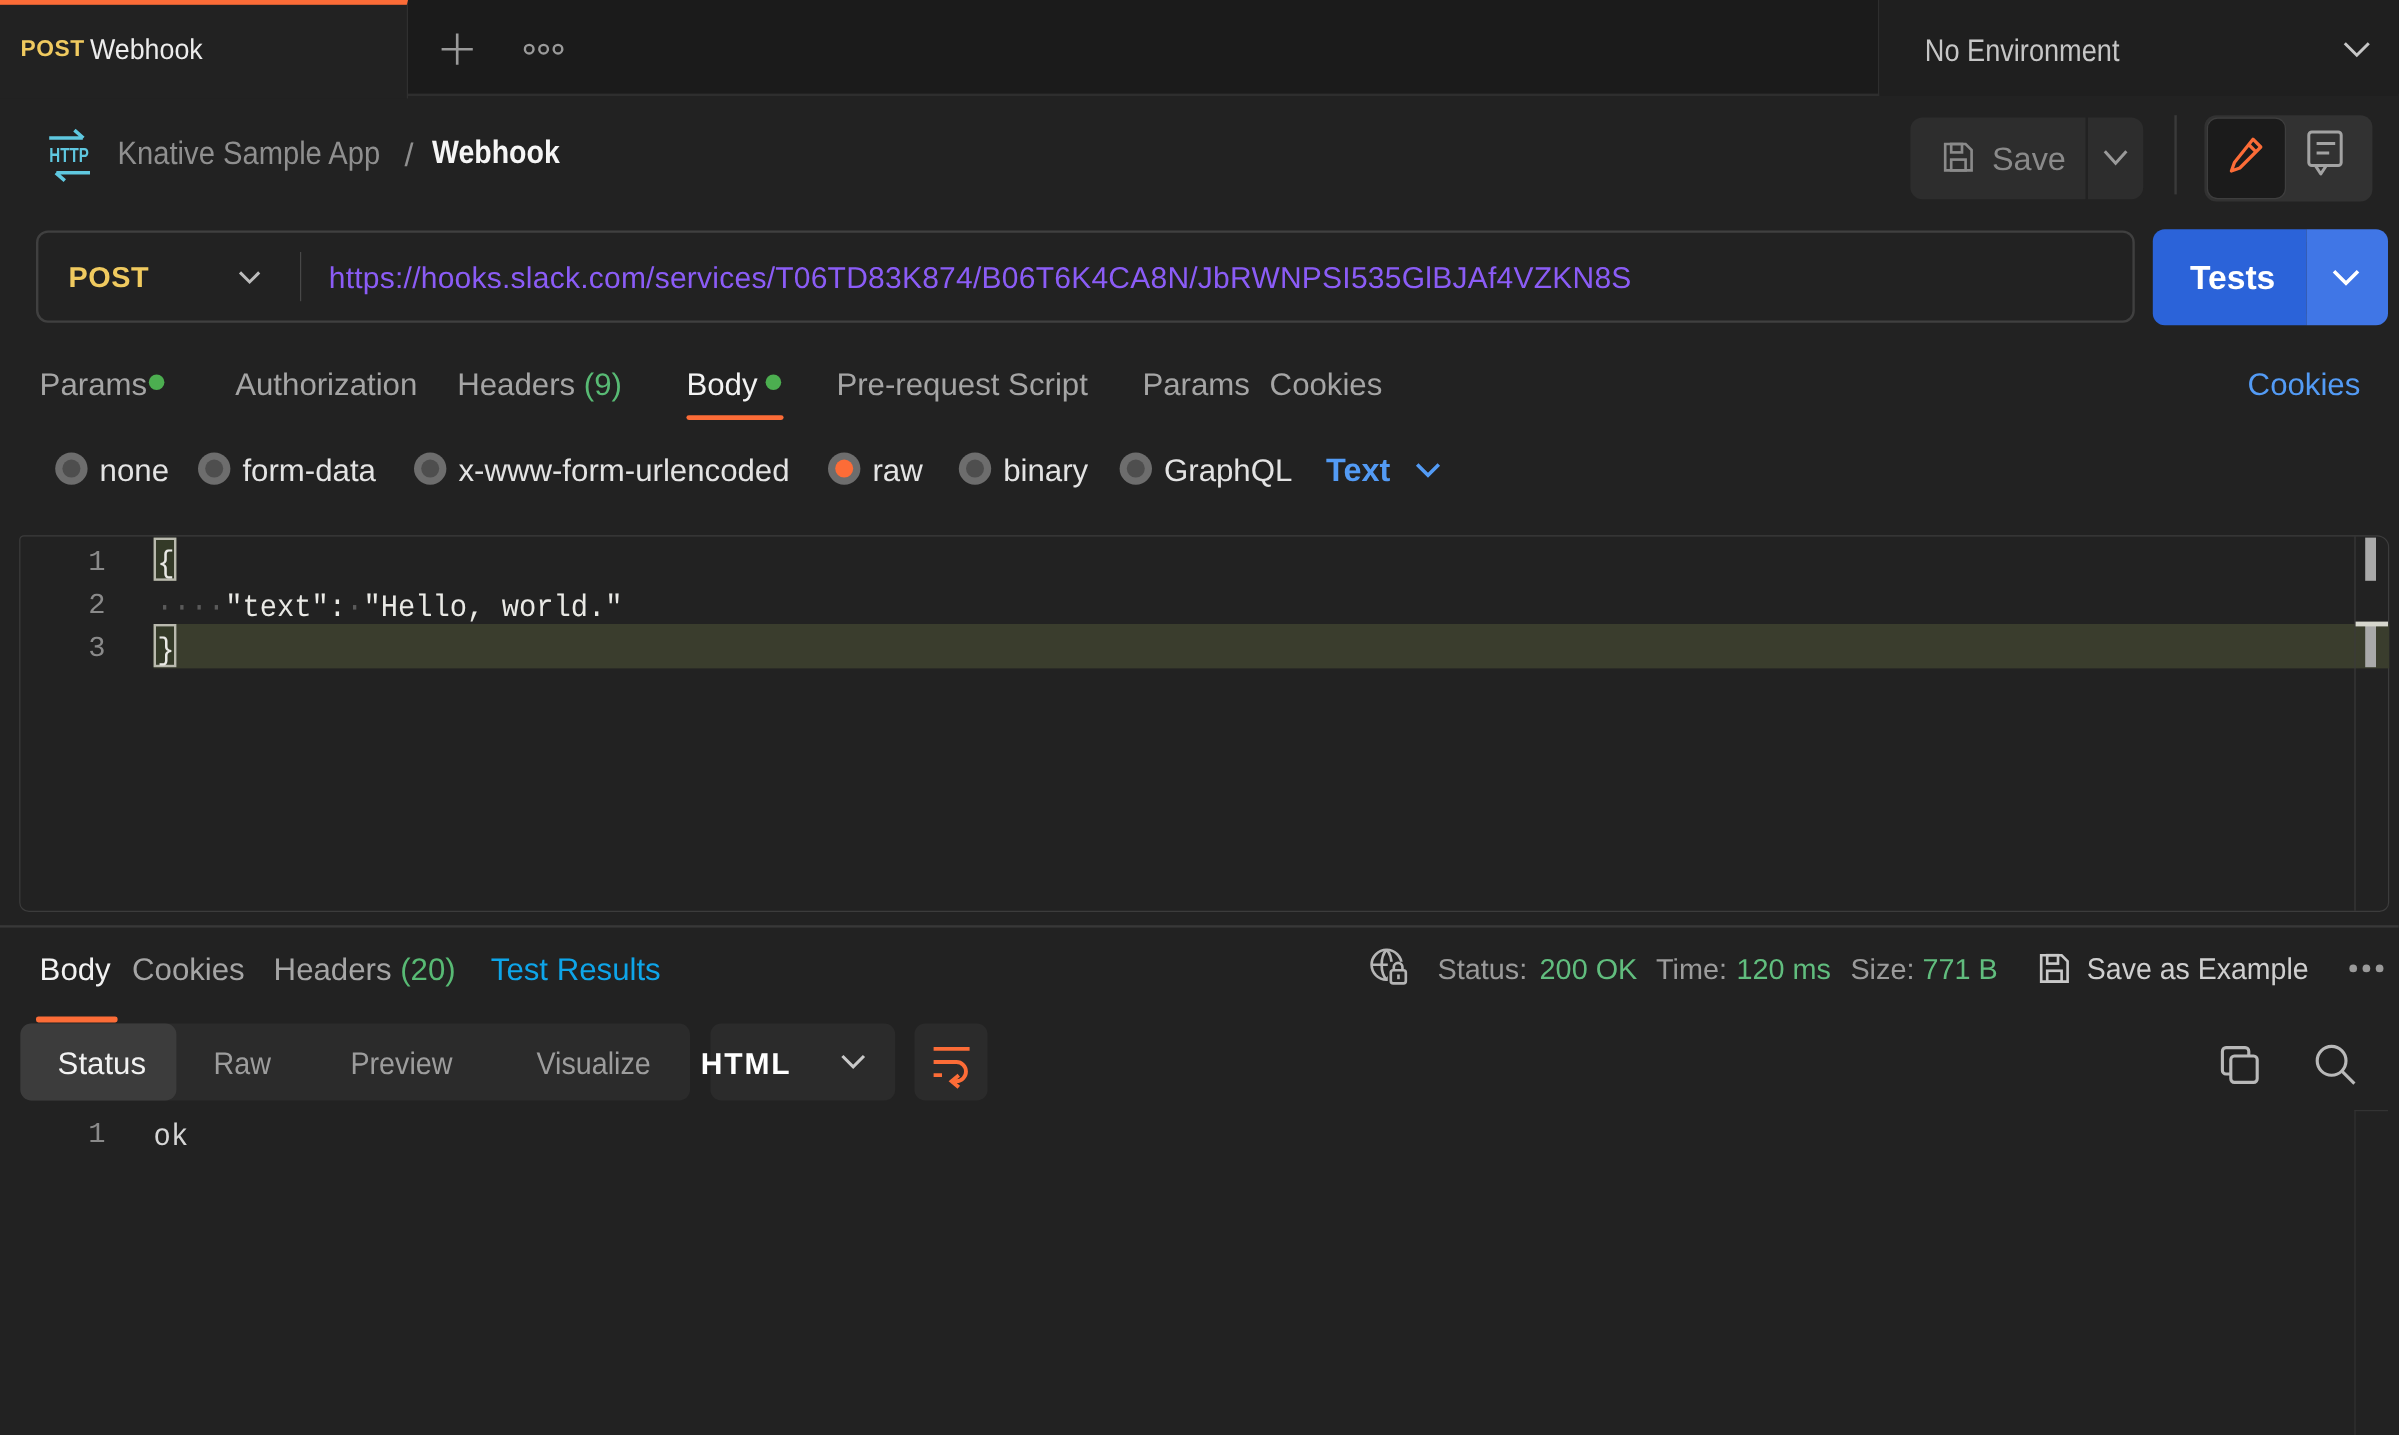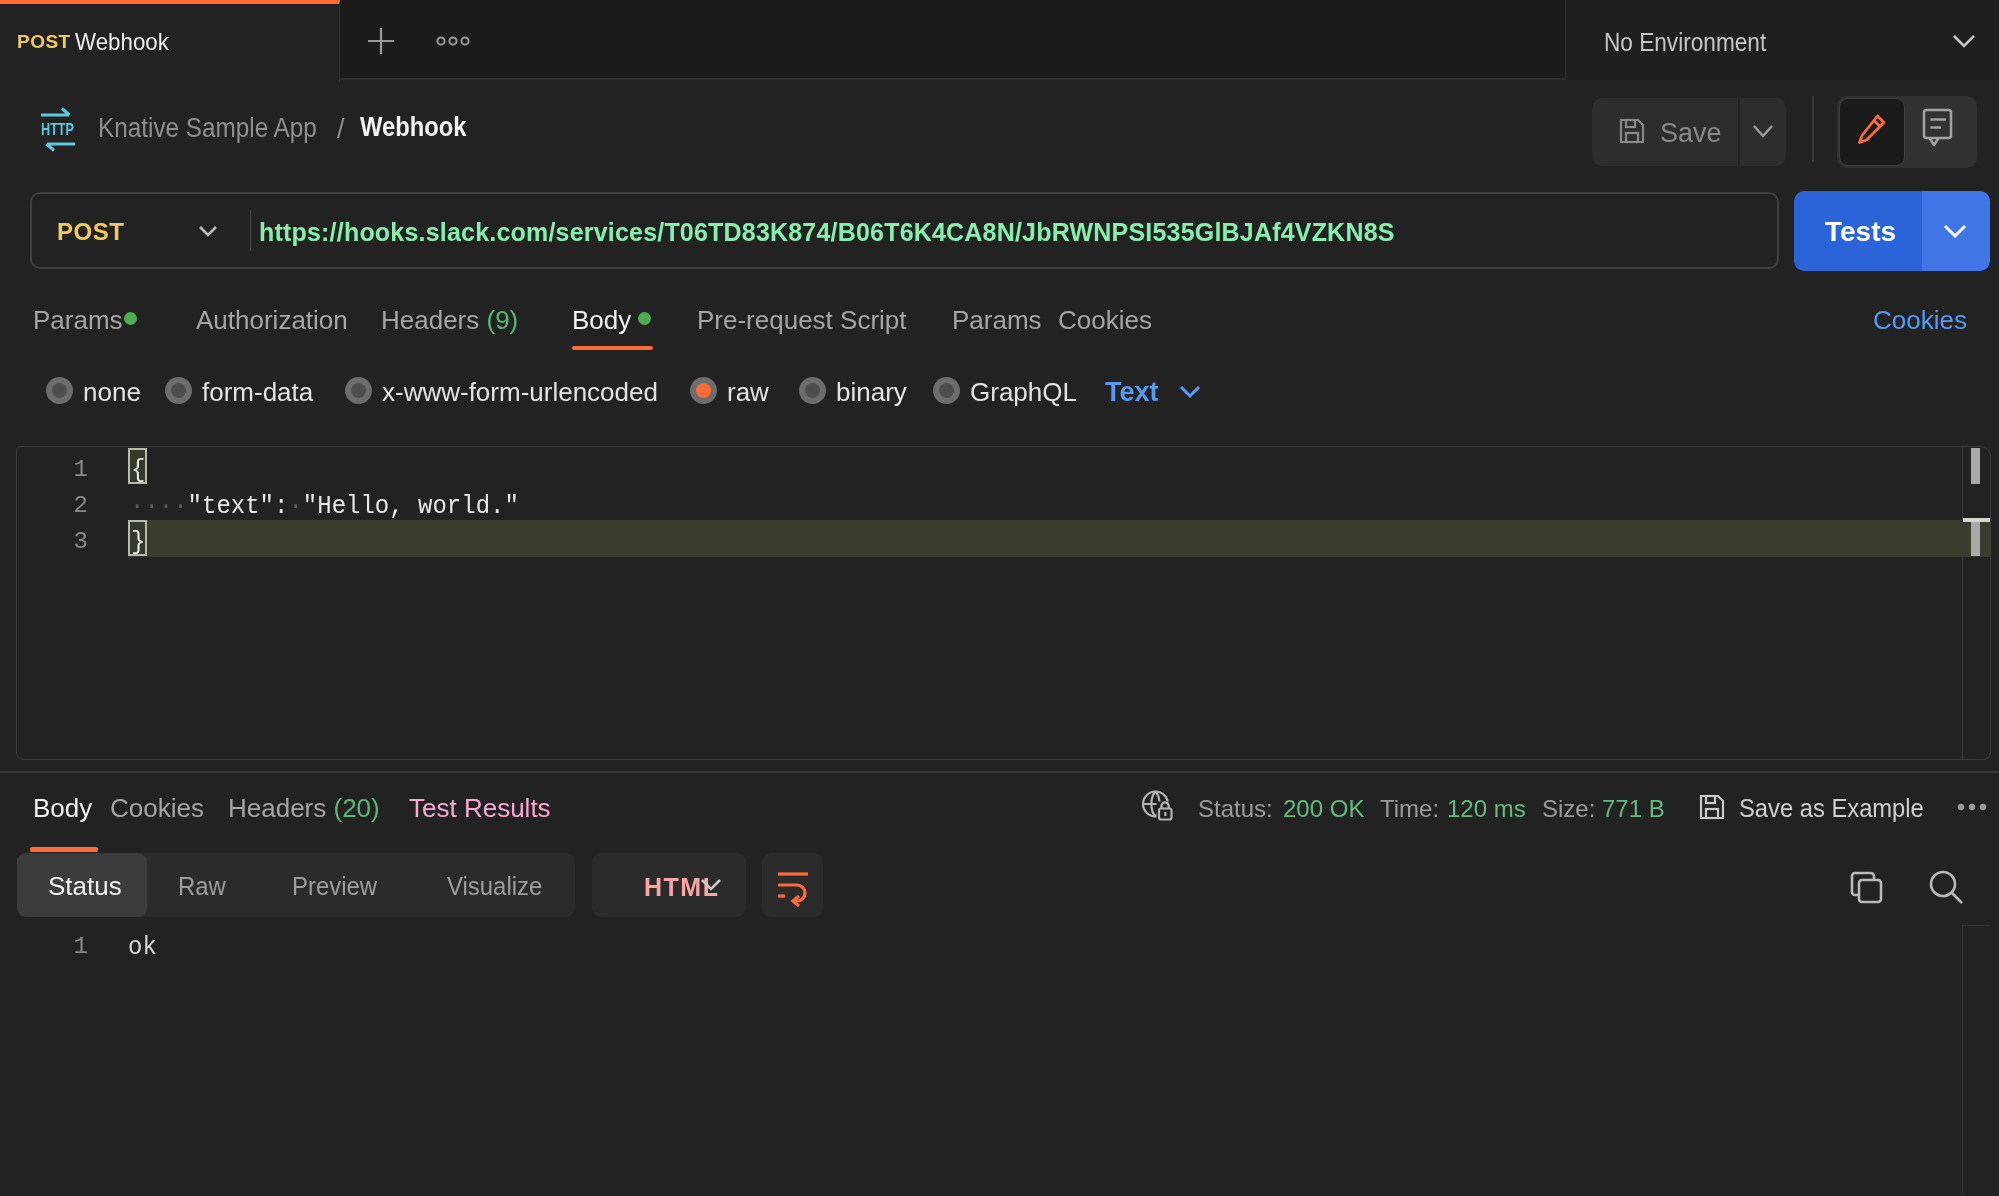--- a/index.html
+++ b/index.html
@@ -24,21 +24,21 @@
   #savecaret { left:1740px; top:98px; width:46px; height:68px; background:#2d2d2d; border-radius:0 10px 10px 0; }
   #savetext { left:1660px; top:118px; font-size:27px; color:#8a8a8a; }
   #tbdivider { left:1812px; top:96px; width:2px; height:66px; background:#3a3a3a; }
   #editgroup { left:1837px; top:96px; width:140px; height:72px; background:#323232; border-radius:10px; }
   #pencilbox { left:1839px; top:98px; width:66px; height:68px; background:#1b1b1b; border:1px solid #3e3e3e; border-radius:9px; }
 
   
   #urlbar { left:30px; top:192px; width:1749px; height:77px; border:2px solid #404040; border-radius:10px; background:#222222; }
   #urlmethod { left:57px; top:218px; font-size:24px; font-weight:700; color:#f0ca5f; letter-spacing:0.5px; }
   #urldiv { left:250px; top:210px; width:1px; height:41px; background:#484848; }
-  #urltext { left:259px; top:218px; font-size:25px; color:#86efac; letter-spacing:0.2px;font-weight:bold; }
+  #urltext { left:274px; top:218px; font-size:25px; color:#8b5cf6; letter-spacing:0.2px; }
   #sendmain { left:1794px; top:191px; width:128px; height:80px; background:#2b63d9; border-radius:10px 0 0 10px; }
   #sendcaret { left:1922px; top:191px; width:68px; height:80px; background:#4076e6; border-radius:0 10px 10px 0; }
   #sendtext { left:1825px; top:216px; font-size:28px; font-weight:700; color:#fff; }
 
   
   .rtab { top:305px; font-size:26px; color:#a5a5a5; }
   .dot { width:13px; height:13px; border-radius:50%; background:#4cae50; top:312px; }
   #t-body { color:#f2f2f2; }
   #bodyunderline { left:572px; top:346px; width:81px; height:4px; background:#fc6c37; border-radius:2px; }
   #cookies { left:1873px; top:305px; font-size:26px; font-weight:400; color:#539bf5; }
@@ -67,21 +67,21 @@
   .statlbl { top:795px; font-size:24px; color:#9b9b9b; }
   .statval { top:795px; font-size:24px; color:#61bd7e; }
   #saveex { left:1739px; top:794px; font-size:25px; color:#cfcfcf; transform:scaleX(0.95); transform-origin:0 50%; }
 
   
   #prettygroup { left:17px; top:853px; width:558px; height:64px; background:#2b2b2b; border-radius:9px; }
   #prettyseg { left:17px; top:853px; width:130px; height:64px; background:#3c3c3c; border-radius:9px; }
   #prettylbl { left:48px; top:871px; font-size:26px; color:#f2f2f2; }
   .pgl { top:871px; font-size:26px; color:#9d9d9d; transform:scaleX(0.92); transform-origin:0 50%; }
   #htmlbtn { left:592px; top:853px; width:154px; height:64px; background:#2b2b2b; border-radius:9px; }
-  #htmllbl { left:644px; top:873px; font-size:25px; font-weight:700; color:#fca5a5; letter-spacing:1.5px; }
+  #htmllbl { left:584px; top:873px; font-size:25px; font-weight:700; color:#ffffff; letter-spacing:1.5px; }
   #wrapbtn { left:762px; top:853px; width:61px; height:64px; background:#2b2b2b; border-radius:9px; }
 
   
   #resp-vline { left:1962px; top:925px; width:1px; height:271px; background:#333333; }
   #resp-hline { left:1962px; top:925px; width:28px; height:1px; background:#333333; }
 </style>
 </head>
 <body>
 
 <div class="abs" id="tabstrip"></div>
@@ -204,21 +204,21 @@
 <div class="abs" id="ed-vline"></div>
 <div class="abs edmark" style="top:448px; height:36px;"></div>
 <div class="abs edmark" style="top:521px; height:35px;"></div>
 <div class="abs" id="ed-hbar"></div>
 
 <div class="abs" id="respdiv"></div>
 <div class="abs resptab" style="left:33px; color:#f2f2f2;">Body</div>
 <div class="abs" id="respbodyunderline"></div>
 <div class="abs resptab" style="left:110px; color:#a5a5a5;">Cookies</div>
 <div class="abs resptab" style="left:228px; color:#a5a5a5;">Headers <span style="color:#58ba74;">(20)</span></div>
-<div class="abs resptab" style="left:409px; color:#f9a8d4;">Test Results</div>
+<div class="abs resptab" style="left:409px; color:#0ea5e9;">Test Results</div>
 <svg class="abs" style="left:1141px; top:789px;" width="36" height="34" viewBox="0 0 36 34">
   <circle cx="14.5" cy="15" r="12.5" fill="none" stroke="#b5b5b5" stroke-width="2.2"></circle>
   <path d="M2 15 H27 M14.5 2.5 C9 8 9 22 14.5 27.5 M14.5 2.5 C20 8 20 22 14.5 27.5" fill="none" stroke="#b5b5b5" stroke-width="2.2"></path>
   <rect x="15.5" y="12.5" width="17" height="19" fill="#222222"></rect>
   <path d="M20.5 19.5 V17 a3.6 3.6 0 0 1 7.2 0 V19.5" fill="none" stroke="#b5b5b5" stroke-width="2.2"></path>
   <rect x="18" y="19.5" width="12.5" height="11" rx="2" fill="none" stroke="#b5b5b5" stroke-width="2.2"></rect>
   <rect x="23.3" y="23" width="2.2" height="4" fill="#b5b5b5"></rect>
 </svg>
 <div class="abs statlbl" style="left:1198px;">Status:</div>
 <div class="abs statval" style="left:1283px;">200 OK</div>

